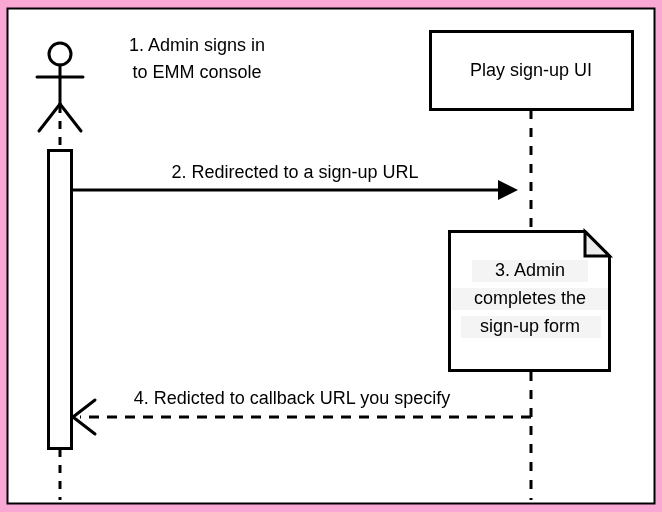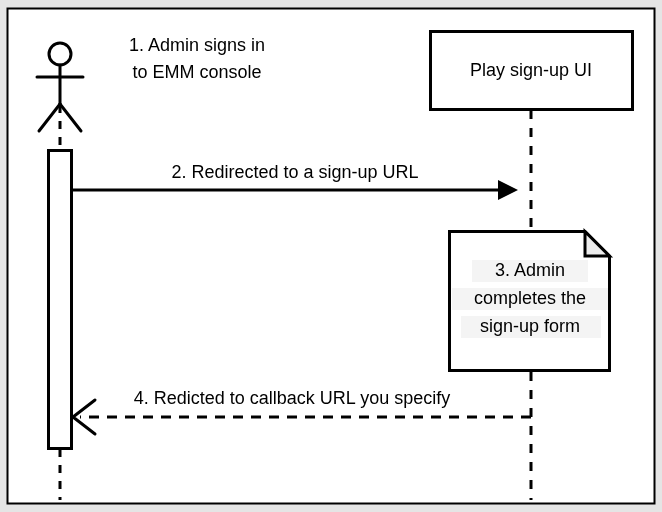--- a/index.html
+++ b/index.html
@@ -7,21 +7,21 @@
     padding: 0;
     background: #ffffff;
   }
   body {
     font-family: "Liberation Sans", sans-serif;
   }
   #canvas {
     position: relative;
     width: 662px;
     height: 512px;
-    background: #e5e5e5;
+    background: #f9a8d4;
     overflow: hidden;
   }
   #diagram-svg {
     position: absolute;
     left: 0;
     top: 0;
     width: 662px;
     height: 512px;
   }
   .dtext {

